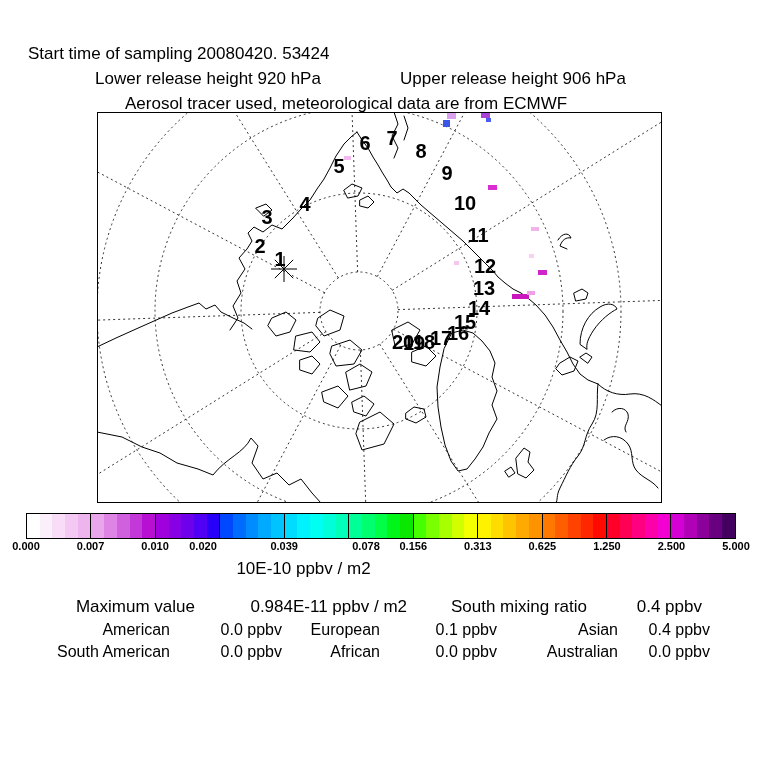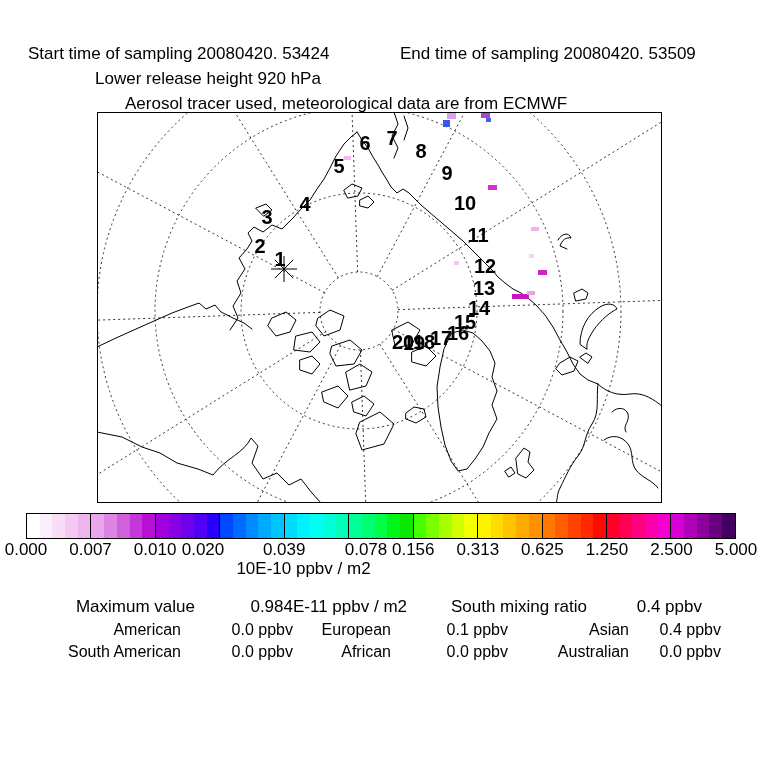--- a/index.html
+++ b/index.html
@@ -14,36 +14,36 @@
   #map-wrap{top:112px;left:97px;width:565px;height:391px;}
   #map-svg{display:block;}
   .grat{fill:none;stroke:#000;stroke-width:0.8;stroke-dasharray:2 3;}
   .coast{fill:none;stroke:#000;stroke-width:1;stroke-linejoin:round;stroke-linecap:round;}
   .traj-num{font-family:"Liberation Sans",sans-serif;font-weight:bold;font-size:20px;fill:#000;}
   #colorbar{top:513px;left:26px;width:710px;height:26px;border:1px solid #000;box-sizing:border-box;
             display:flex;background:#fff;}
   .cbar-cell{flex:1 1 auto;height:100%;}
   .cbar-sep{border-left:1px solid #000;}
   #cbar-ticks{top:540px;left:0;width:768px;height:18px;}
-  .cbar-tick{position:absolute;transform:translateX(-50%);font-size:17px;font-weight:normal;white-space:nowrap;text-align:center;}
+  .cbar-tick{position:absolute;transform:translateX(-50%);font-size:11px;font-weight:bold;white-space:nowrap;text-align:center;}
   #cbar-unit{top:559px;left:0;width:607px;text-align:center;font-size:17px;}
   #stats1{top:597px;left:0;display:grid;grid-template-columns:195px 212px 180px 115px;font-size:17px;}
   #stats1 div{text-align:right;white-space:nowrap;}
-  .stats-grid{left:0;display:grid;grid-template-columns:170px 112px 98px 117px 121px 92px;font-size:16px;padding-left:11px;}
+  .stats-grid{left:0;display:grid;grid-template-columns:170px 112px 98px 117px 121px 92px;font-size:16px;}
   #stats2{top:621px;} #stats3{top:643px;}
   .stats-grid div{text-align:right;white-space:nowrap;}
 </style>
 </head>
 <body>
 
 <div id="page">
 
   <div class="abs hline" id="hline1a">Start time of sampling 20080420. 53424</div>
-  <div class="abs hline" id="hline1b">End time of sampling 20080420. 53509</div>
   <div class="abs hline" id="hline2a">Lower release height  920 hPa</div>
+  <div class="abs hline" id="hline2b">Upper release height  906 hPa</div>
   <div class="abs hline" id="hline3">Aerosol tracer used, meteorological data are from ECMWF</div>
 
   <div class="abs" id="map-wrap">
     <svg id="map-svg" width="565" height="391" viewBox="97 112 565 391" xmlns="http://www.w3.org/2000/svg">
       <rect x="97.5" y="112.5" width="564" height="390" fill="#ffffff" stroke="#000" stroke-width="1"></rect>
       <g id="graticule">
           <circle cx="359" cy="311" r="39" class="grat"></circle>
           <circle cx="359" cy="311" r="118" class="grat"></circle>
           <circle cx="359" cy="311" r="204" class="grat"></circle>
           <circle cx="359" cy="311" r="262" class="grat"></circle>

